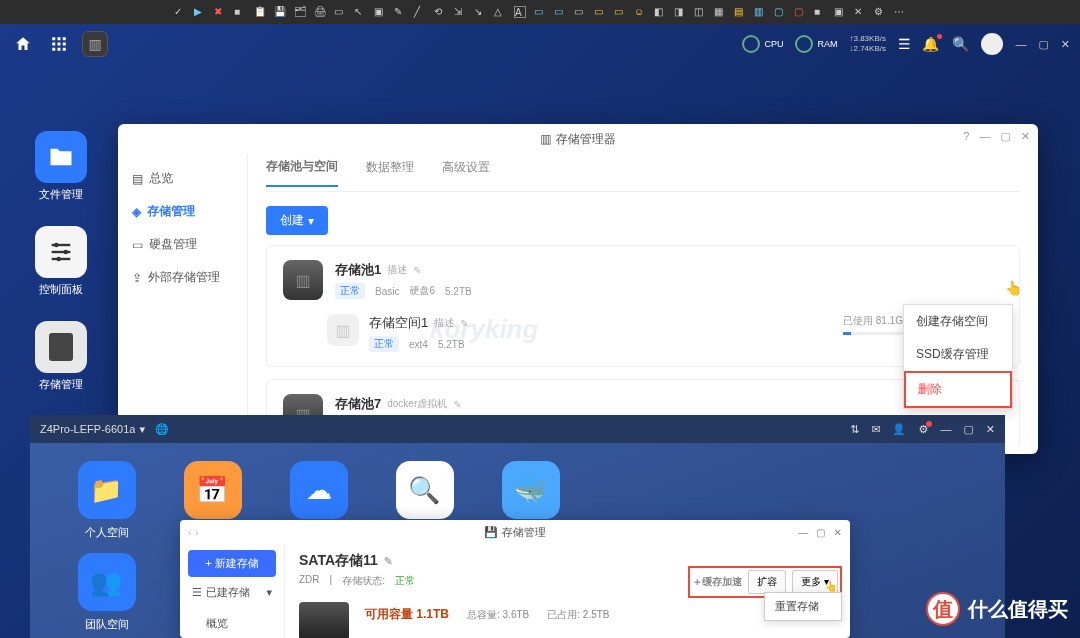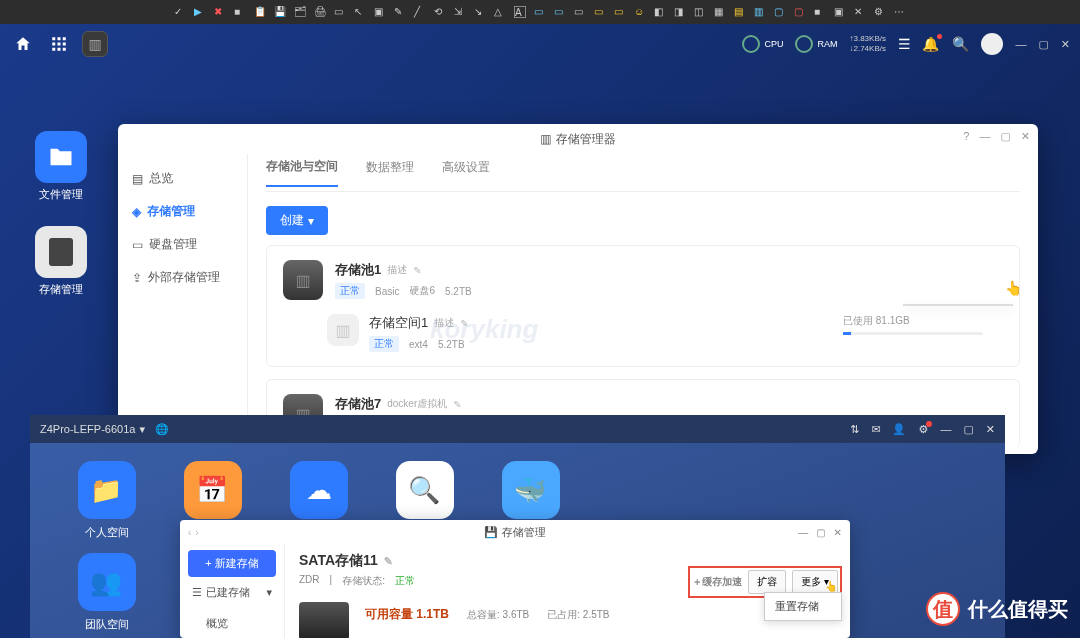--- a/index.html
+++ b/index.html
@@ -201,20 +201,33 @@
   <div class="upper-dock">
     <div class="dock-item">
       <div class="dock-icon dock-blue">
           <svg width="28" height="28" viewBox="0 0 24 24" fill="#fff">
             <path d="M3 5h6l2 2h10v12H3z"></path>
           </svg>
         </div>
       <span>文件管理</span>
     </div>
     <div class="dock-item">
+      <div class="dock-icon dock-white">
+          <svg width="28" height="28" viewBox="0 0 24 24" fill="#333">
+            <rect x="4" y="5" width="16" height="2"></rect>
+            <circle cx="8" cy="6" r="2"></circle>
+            <rect x="4" y="11" width="16" height="2"></rect>
+            <circle cx="16" cy="12" r="2"></circle>
+            <rect x="4" y="17" width="16" height="2"></rect>
+            <circle cx="10" cy="18" r="2"></circle>
+          </svg>
+        </div>
+      <span>控制面板</span>
+    </div>
+    <div class="dock-item">
       <div class="dock-icon dock-grey">
           <div style="width:24px;height:28px;background:#444;border-radius:3px"></div>
         </div>
       <span>存储管理</span>
     </div>
   </div>
 
   <div class="sm-window">
     <div class="sm-title">
       <span style="margin-right:4px">▥</span>
@@ -295,20 +308,23 @@
             </div>
             <div class="sm-space-right">
               <div><span>已使用</span> <span>81.1GB</span></div>
               <div class="sm-progress">
                   <div></div>
                 </div>
             </div>
           </div>
 
           <div class="ctx-menu">
+            <div class="ctx-item">创建存储空间</div>
+            <div class="ctx-item">SSD缓存管理</div>
+            <div class="ctx-item ctx-del highlight-red">删除</div>
           </div>
         </div>
 
         <div class="sm-pool" style="border-bottom:none">
           <div class="sm-pool-head">
             <div class="sm-pool-disk">
                 <span style="color:#888">▥</span>
               </div>
             <div class="sm-pool-info">
               <div class="sm-pool-name-row">

